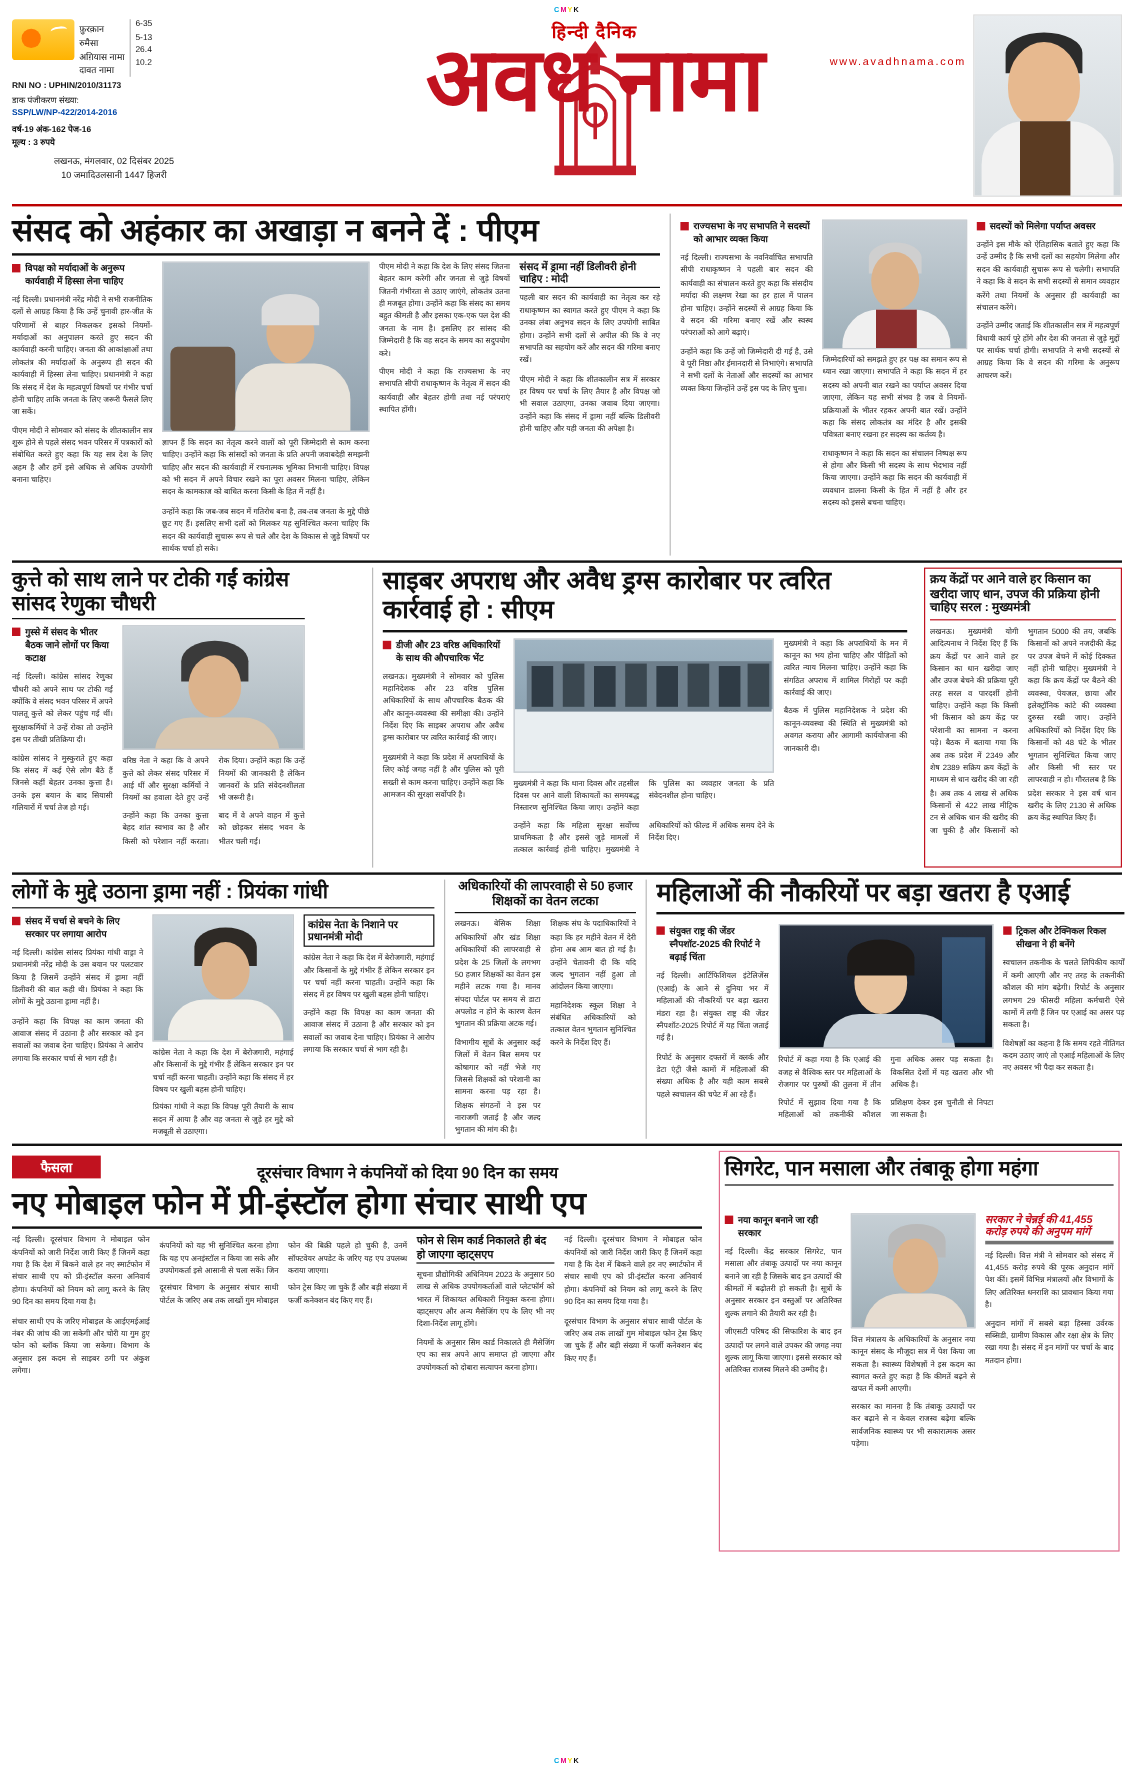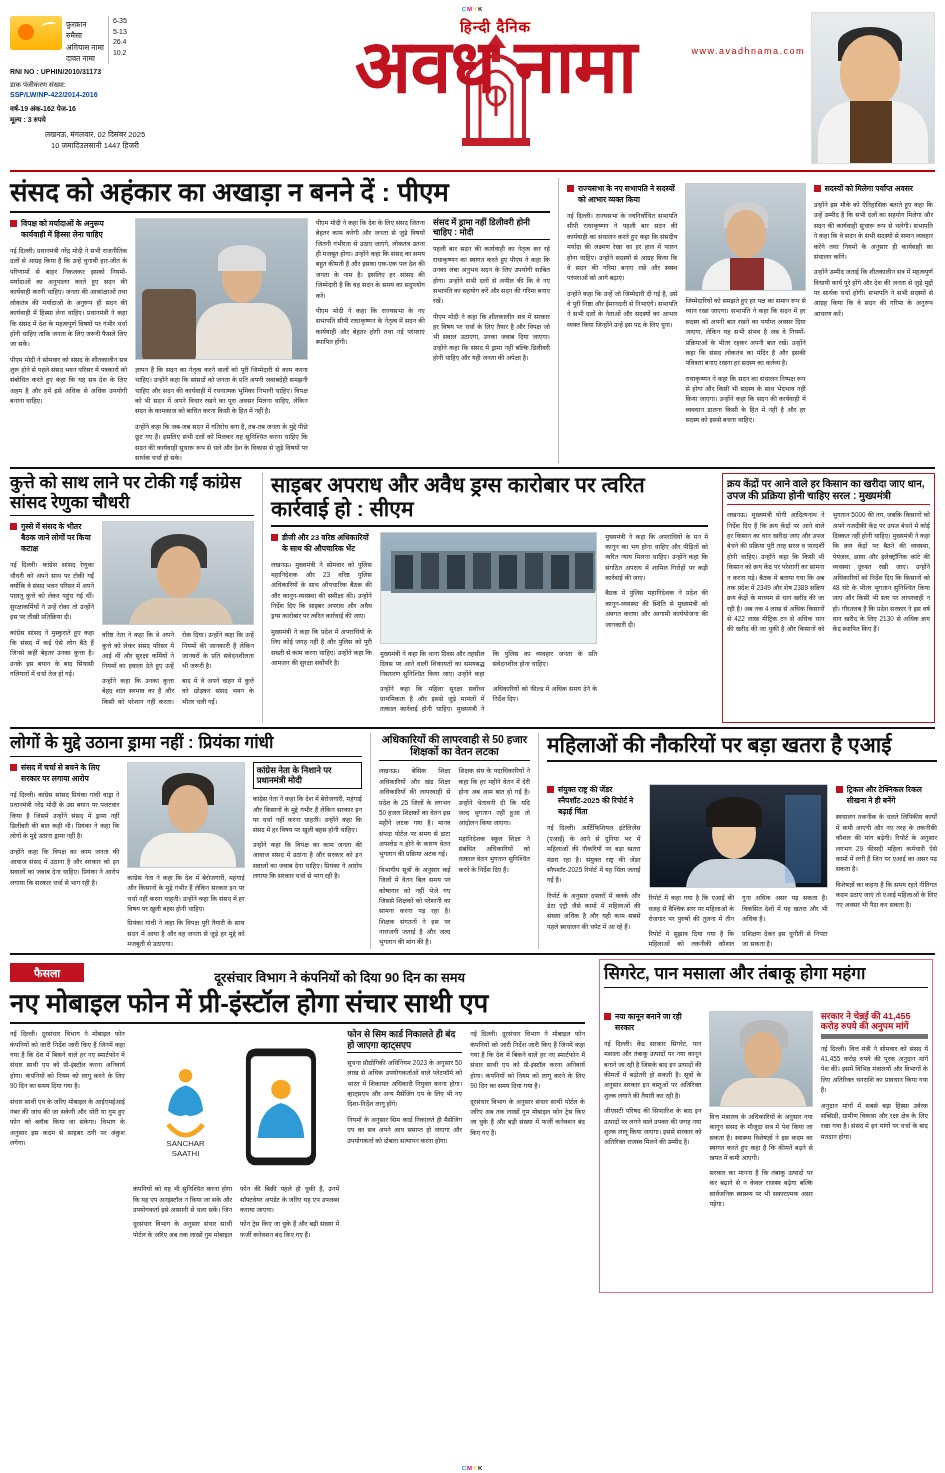--- a/index.html
+++ b/index.html
@@ -215,21 +215,21 @@
             <div style="position:absolute;left:48px;top:12px;width:56px;height:34px;border-radius:50% 50% 0 0;background:#3a3a3a;"></div>
             <div class="ph-head" style="left:54px;top:24px;width:44px;height:52px;"></div>
             <div class="ph-body" style="left:26px;top:76px;width:104px;height:34px;background:#d9c7b0;"></div>
           </div>
           <div class="body-txt cols-2" style="margin-top:5px;">वरिष्ठ नेता ने कहा कि वे अपने कुत्ते को लेकर संसद परिसर में आई थीं और सुरक्षा कर्मियों ने नियमों का हवाला देते हुए उन्हें रोक दिया। उन्होंने कहा कि उन्हें नियमों की जानकारी है लेकिन जानवरों के प्रति संवेदनशीलता भी जरूरी है।</div>
           <div class="body-txt cols-2" style="margin-top:4px;">उन्होंने कहा कि उनका कुत्ता बेहद शांत स्वभाव का है और किसी को परेशान नहीं करता। बाद में वे अपने वाहन में कुत्ते को छोड़कर संसद भवन के भीतर चली गईं।</div>
         </div>
       </div>
     </div>
 
-    <div class="vline" style="width:446px;padding-left:8px;">
+    <div class="vline" style="width:446px;padding-left:8px;margin-left:48px;">
       <div class="hl h-lg" style="border-bottom:2px solid #111;padding-bottom:3px;">साइबर अपराध और अवैध ड्रग्स कारोबार पर त्वरित कार्रवाई हो : सीएम</div>
       <div class="colwrap" style="margin-top:5px;">
         <div style="width:104px;">
           <div class="bullet-dek">
             <span class="sq"></span>
             <span class="dek">डीजी और 23 वरिष्ठ अधिकारियों के साथ की औपचारिक भेंट</span>
           </div>
           <div class="body-txt" style="margin-top:6px;">लखनऊ। मुख्यमंत्री ने सोमवार को पुलिस महानिदेशक और 23 वरिष्ठ पुलिस अधिकारियों के साथ औपचारिक बैठक की और कानून-व्यवस्था की समीक्षा की। उन्होंने निर्देश दिए कि साइबर अपराध और अवैध ड्रग्स कारोबार पर त्वरित कार्रवाई की जाए।</div>
           <div class="body-txt" style="margin-top:5px;">मुख्यमंत्री ने कहा कि प्रदेश में अपराधियों के लिए कोई जगह नहीं है और पुलिस को पूरी सख्ती से काम करना चाहिए। उन्होंने कहा कि आमजन की सुरक्षा सर्वोपरि है।</div>
         </div>
@@ -309,21 +309,21 @@
         </div>
         <div style="width:74px;">
           <div class="body-txt">शिक्षक संघ के पदाधिकारियों ने कहा कि हर महीने वेतन में देरी होना अब आम बात हो गई है। उन्होंने चेतावनी दी कि यदि जल्द भुगतान नहीं हुआ तो आंदोलन किया जाएगा।</div>
           <div class="body-txt" style="margin-top:5px;">महानिदेशक स्कूल शिक्षा ने संबंधित अधिकारियों को तत्काल वेतन भुगतान सुनिश्चित करने के निर्देश दिए हैं।</div>
         </div>
       </div>
     </div>
 
     <div class="vline" style="width:399px;padding-left:8px;">
       <div class="hl h-lg" style="border-bottom:2px solid #111;padding-bottom:3px;">महिलाओं की नौकरियों पर बड़ा खतरा है एआई</div>
-      <div class="colwrap" style="margin-top:22px;">
+      <div class="colwrap" style="margin-top:8px;">
         <div style="width:96px;">
           <div class="bullet-dek">
             <span class="sq"></span>
             <span class="dek">संयुक्त राष्ट्र की जेंडर स्नैपशॉट-2025 की रिपोर्ट ने बढ़ाई चिंता</span>
           </div>
           <div class="body-txt" style="margin-top:6px;">नई दिल्ली। आर्टिफिशियल इंटेलिजेंस (एआई) के आने से दुनिया भर में महिलाओं की नौकरियों पर बड़ा खतरा मंडरा रहा है। संयुक्त राष्ट्र की जेंडर स्नैपशॉट-2025 रिपोर्ट में यह चिंता जताई गई है।</div>
           <div class="body-txt" style="margin-top:5px;">रिपोर्ट के अनुसार दफ्तरों में क्लर्क और डेटा एंट्री जैसे कामों में महिलाओं की संख्या अधिक है और यही काम सबसे पहले स्वचालन की चपेट में आ रहे हैं।</div>
         </div>
         <div style="width:184px;">
           <div class="photo" style="height:104px;">
@@ -358,34 +358,20 @@
         <span class="hl h-sm" style="flex:1;text-align:center;margin-top:12px;">दूरसंचार विभाग ने कंपनियों को दिया 90 दिन का समय</span>
       </div>
       <div class="hl h-xl" style="margin-top:3px;border-bottom:2px solid #111;padding-bottom:3px;">नए मोबाइल फोन में प्री-इंस्टॉल होगा संचार साथी एप</div>
 
       <div class="colwrap" style="margin-top:5px;">
         <div style="width:118px;">
           <div class="body-txt">नई दिल्ली। दूरसंचार विभाग ने मोबाइल फोन कंपनियों को जारी निर्देश जारी किए हैं जिनमें कहा गया है कि देश में बिकने वाले हर नए स्मार्टफोन में संचार साथी एप को प्री-इंस्टॉल करना अनिवार्य होगा। कंपनियों को नियम को लागू करने के लिए 90 दिन का समय दिया गया है।</div>
           <div class="body-txt" style="margin-top:5px;">संचार साथी एप के जरिए मोबाइल के आईएमईआई नंबर की जांच की जा सकेगी और चोरी या गुम हुए फोन को ब्लॉक किया जा सकेगा। विभाग के अनुसार इस कदम से साइबर ठगी पर अंकुश लगेगा।</div>
         </div>
         <div style="width:212px;">
-          <div class="photo" style="height:150px;background:#fff;border:none;">
-            <div style="position:absolute;inset:0;background:#fff;"></div>
-            <svg viewBox="0 0 212 150" style="position:absolute;inset:0;width:100%;height:100%;">
-              <circle cx="54" cy="46" r="7" fill="#f5a623"></circle>
-              <path d="M54 56 q-16 4 -18 26 q10 8 18 4 q8 4 18 -4 q-2 -22 -18 -26z" fill="#2e9bd6"></path>
-              <path d="M36 96 q18 22 36 0" stroke="#f5a623" stroke-width="5" fill="none"></path>
-              <rect x="116" y="18" width="72" height="120" rx="10" fill="#1a1a1a"></rect>
-              <rect x="121" y="26" width="62" height="104" rx="5" fill="#ffffff"></rect>
-              <circle cx="152" cy="60" r="10" fill="#f5a623"></circle>
-              <path d="M152 74 q-22 6 -24 36 h48 q-2 -30 -24 -36z" fill="#2e9bd6"></path>
-              <text x="54" y="118" font-size="8" text-anchor="middle" fill="#1a1a1a" font-family="Liberation Sans">SANCHAR</text>
-              <text x="54" y="128" font-size="8" text-anchor="middle" fill="#1a1a1a" font-family="Liberation Sans">SAATHI</text>
-            </svg>
-          </div>
           <div class="body-txt cols-2" style="margin-top:5px;">कंपनियों को यह भी सुनिश्चित करना होगा कि यह एप अनइंस्टॉल न किया जा सके और उपयोगकर्ता इसे आसानी से चला सकें। जिन फोन की बिक्री पहले हो चुकी है, उनमें सॉफ्टवेयर अपडेट के जरिए यह एप उपलब्ध कराया जाएगा।</div>
           <div class="body-txt cols-2" style="margin-top:4px;">दूरसंचार विभाग के अनुसार संचार साथी पोर्टल के जरिए अब तक लाखों गुम मोबाइल फोन ट्रेस किए जा चुके हैं और बड़ी संख्या में फर्जी कनेक्शन बंद किए गए हैं।</div>
         </div>
         <div style="width:118px;">
           <div class="hl" style="font-size:9px;border-bottom:1px solid #111;padding-bottom:2px;">फोन से सिम कार्ड निकालते ही बंद हो जाएगा व्हाट्सएप</div>
           <div class="body-txt" style="margin-top:5px;">सूचना प्रौद्योगिकी अधिनियम 2023 के अनुसार 50 लाख से अधिक उपयोगकर्ताओं वाले प्लेटफॉर्म को भारत में शिकायत अधिकारी नियुक्त करना होगा। व्हाट्सएप और अन्य मैसेजिंग एप के लिए भी नए दिशा-निर्देश लागू होंगे।</div>
           <div class="body-txt" style="margin-top:5px;">नियमों के अनुसार सिम कार्ड निकालते ही मैसेजिंग एप का सत्र अपने आप समाप्त हो जाएगा और उपयोगकर्ता को दोबारा सत्यापन करना होगा।</div>
         </div>
         <div style="width:118px;">
           <div class="body-txt">नई दिल्ली। दूरसंचार विभाग ने मोबाइल फोन कंपनियों को जारी निर्देश जारी किए हैं जिनमें कहा गया है कि देश में बिकने वाले हर नए स्मार्टफोन में संचार साथी एप को प्री-इंस्टॉल करना अनिवार्य होगा। कंपनियों को नियम को लागू करने के लिए 90 दिन का समय दिया गया है।</div>
@@ -410,21 +396,21 @@
             <div class="photo" style="height:96px;">
               <div style="position:absolute;inset:0;background:linear-gradient(#c6cfd5,#9fafb8);"></div>
               <div style="position:absolute;left:30px;top:8px;width:48px;height:28px;border-radius:50% 50% 0 0;background:#b9b9b9;"></div>
               <div class="ph-head" style="left:34px;top:20px;width:38px;height:46px;"></div>
               <div class="ph-body" style="left:10px;top:66px;width:86px;height:34px;background:#e6dcd0;"></div>
             </div>
             <div class="body-txt" style="margin-top:5px;">वित्त मंत्रालय के अधिकारियों के अनुसार नया कानून संसद के मौजूदा सत्र में पेश किया जा सकता है। स्वास्थ्य विशेषज्ञों ने इस कदम का स्वागत करते हुए कहा है कि कीमतें बढ़ने से खपत में कमी आएगी।</div>
             <div class="body-txt" style="margin-top:4px;">सरकार का मानना है कि तंबाकू उत्पादों पर कर बढ़ाने से न केवल राजस्व बढ़ेगा बल्कि सार्वजनिक स्वास्थ्य पर भी सकारात्मक असर पड़ेगा।</div>
           </div>
           <div style="width:110px;">
-            <div class="hl" style="font-size:9px;color:#c1121f;border-bottom:5px solid #737373;padding-bottom:2px;">सरकार ने चेन्नई की 41,455 करोड़ रुपये की अनुपम मांगें</div>
+            <div class="hl" style="font-size:9px;color:#c1121f;border-bottom:3px solid #737373;padding-bottom:2px;font-style:italic;">सरकार ने चेन्नई की 41,455 करोड़ रुपये की अनुपम मांगें</div>
             <div class="body-txt" style="margin-top:5px;">नई दिल्ली। वित्त मंत्री ने सोमवार को संसद में 41,455 करोड़ रुपये की पूरक अनुदान मांगें पेश कीं। इसमें विभिन्न मंत्रालयों और विभागों के लिए अतिरिक्त धनराशि का प्रावधान किया गया है।</div>
             <div class="body-txt" style="margin-top:5px;">अनुदान मांगों में सबसे बड़ा हिस्सा उर्वरक सब्सिडी, ग्रामीण विकास और रक्षा क्षेत्र के लिए रखा गया है। संसद में इन मांगों पर चर्चा के बाद मतदान होगा।</div>
           </div>
         </div>
       </div>
     </div>
   </div>
 
   <div class="cmyk" style="position:absolute;left:0;right:0;bottom:2px;"><b>C</b><b>M</b><b>Y</b><b>K</b></div>
 </div>

